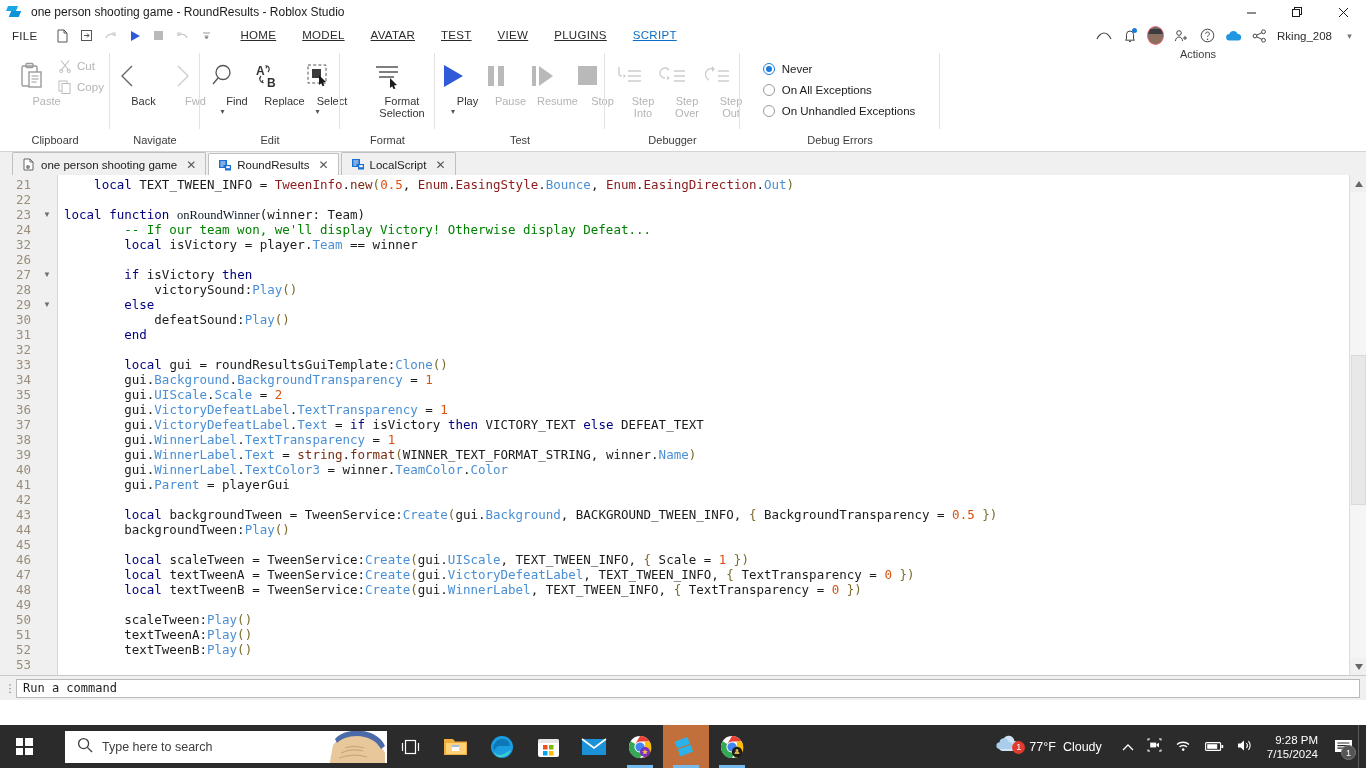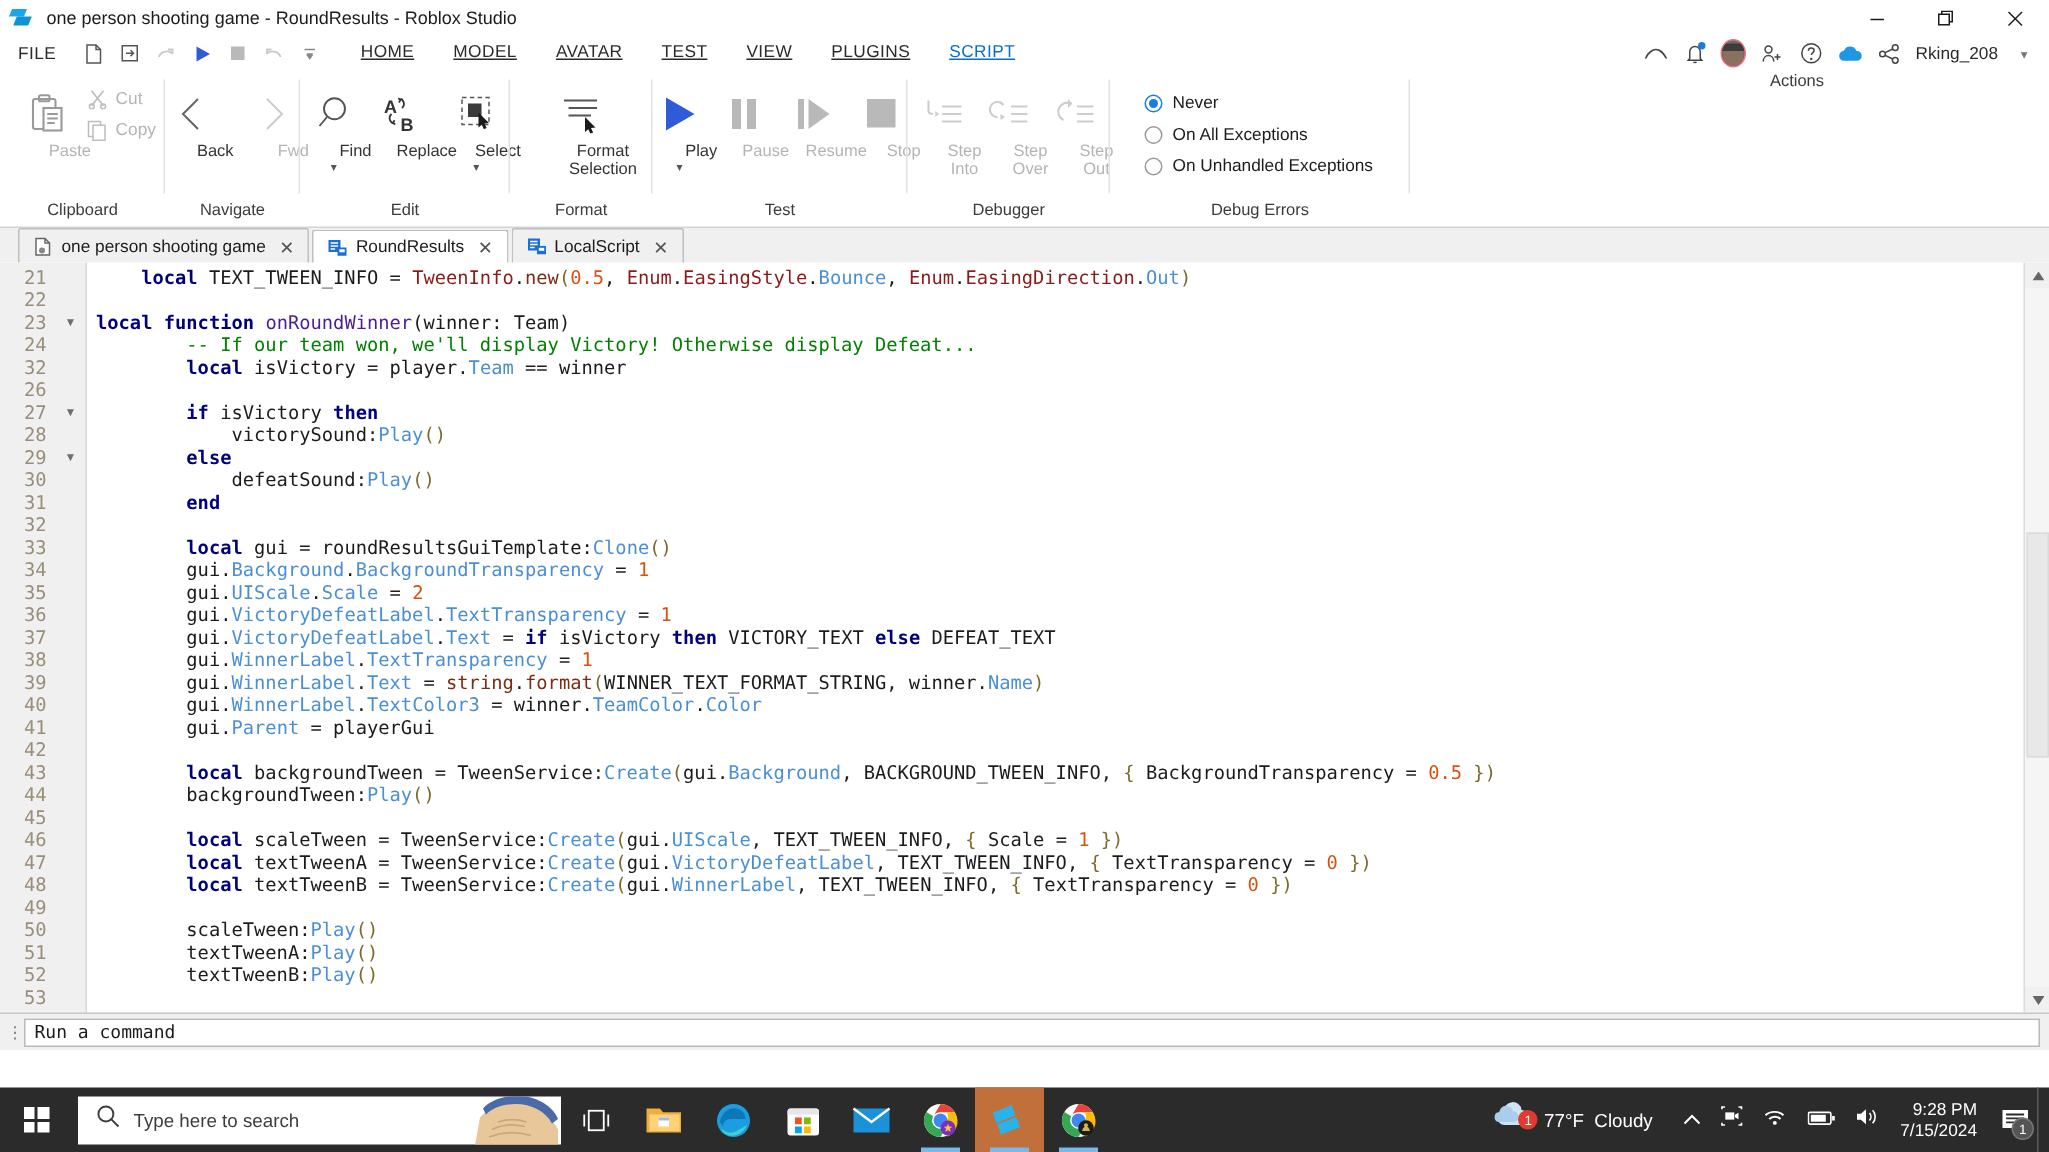--- a/index.html
+++ b/index.html
@@ -155,22 +155,22 @@
   .codearea .ln { height: 15px; line-height: 15px; }
   .vscroll {
     width: 17px; background: #f5f5f5; border-left: 1px solid #dcdcdc;
     flex: none; position: relative;
   }
   .vs-arrow { height: 17px; width: 17px; display:flex;align-items:center;justify-content:center; background:#f0f0f0; font-size:7px; color:#666;}
   .vs-arrow.bot { position:absolute; bottom:0; left:0;}
   .vs-thumb { position: absolute; left: 1px; width: 15px; background: #e8e8e8; border: 1px solid #dadada;}
 
   
-  .k  { color: #00007f; font-weight: bold; }      
-  .fn { color: #4c1d95; }                          
+  .k  { color: #00007f; font-weight: normal; }      
+  .fn { color: #0f172a; font-family: Liberation Serif, serif; }                          
   .cm { color: #008000; }                          
   .nm { color: #d9500f; }                          
   .st { color: #7b2d12; }                          
   .pr { color: #4a8fd4; }                          
   .en { color: #8b1a1a; }                          
   .op { color: #7b6a2a; }                          
   .pl { color: #1b1b1b; }
 
   
   .cmdbar {
@@ -195,21 +195,21 @@
     position: absolute; left: 0; right: 0; bottom: 0; height: 43px;
     background: #2b2b2b; display: flex; align-items: center;
   }
   .start {
     width: 48px; height: 43px; display:flex; align-items:center; justify-content:center;
   }
   .start .w { width:17px;height:17px;display:grid;grid-template-columns:1fr 1fr;grid-template-rows:1fr 1fr;gap:2px;}
   .start .w i { background:#ffffff; display:block;}
   .searchbox {
     width: 322px; height: 32px; background: #ffffff; display: flex; align-items: center;
-    position: relative; overflow: hidden; margin-left: 4px;
+    position: relative; overflow: hidden; margin-left: 17px;
   }
   .searchbox .sic { margin-left: 12px; margin-right: 9px; flex:none;}
   .searchbox .stext { font-size: 12.5px; color: #3d3d3d; }
   .cortana {
     position: absolute; right: 0px; bottom: -4px; width: 62px; height: 40px;
   }
   .taskview { width: 46px; height: 43px; display:flex;align-items:center;justify-content:center;}
   .tbicons { display: flex; align-items: center; height: 43px;}
   .tbicon {
     width: 46px; height: 43px; display: flex; align-items: center; justify-content: center;

